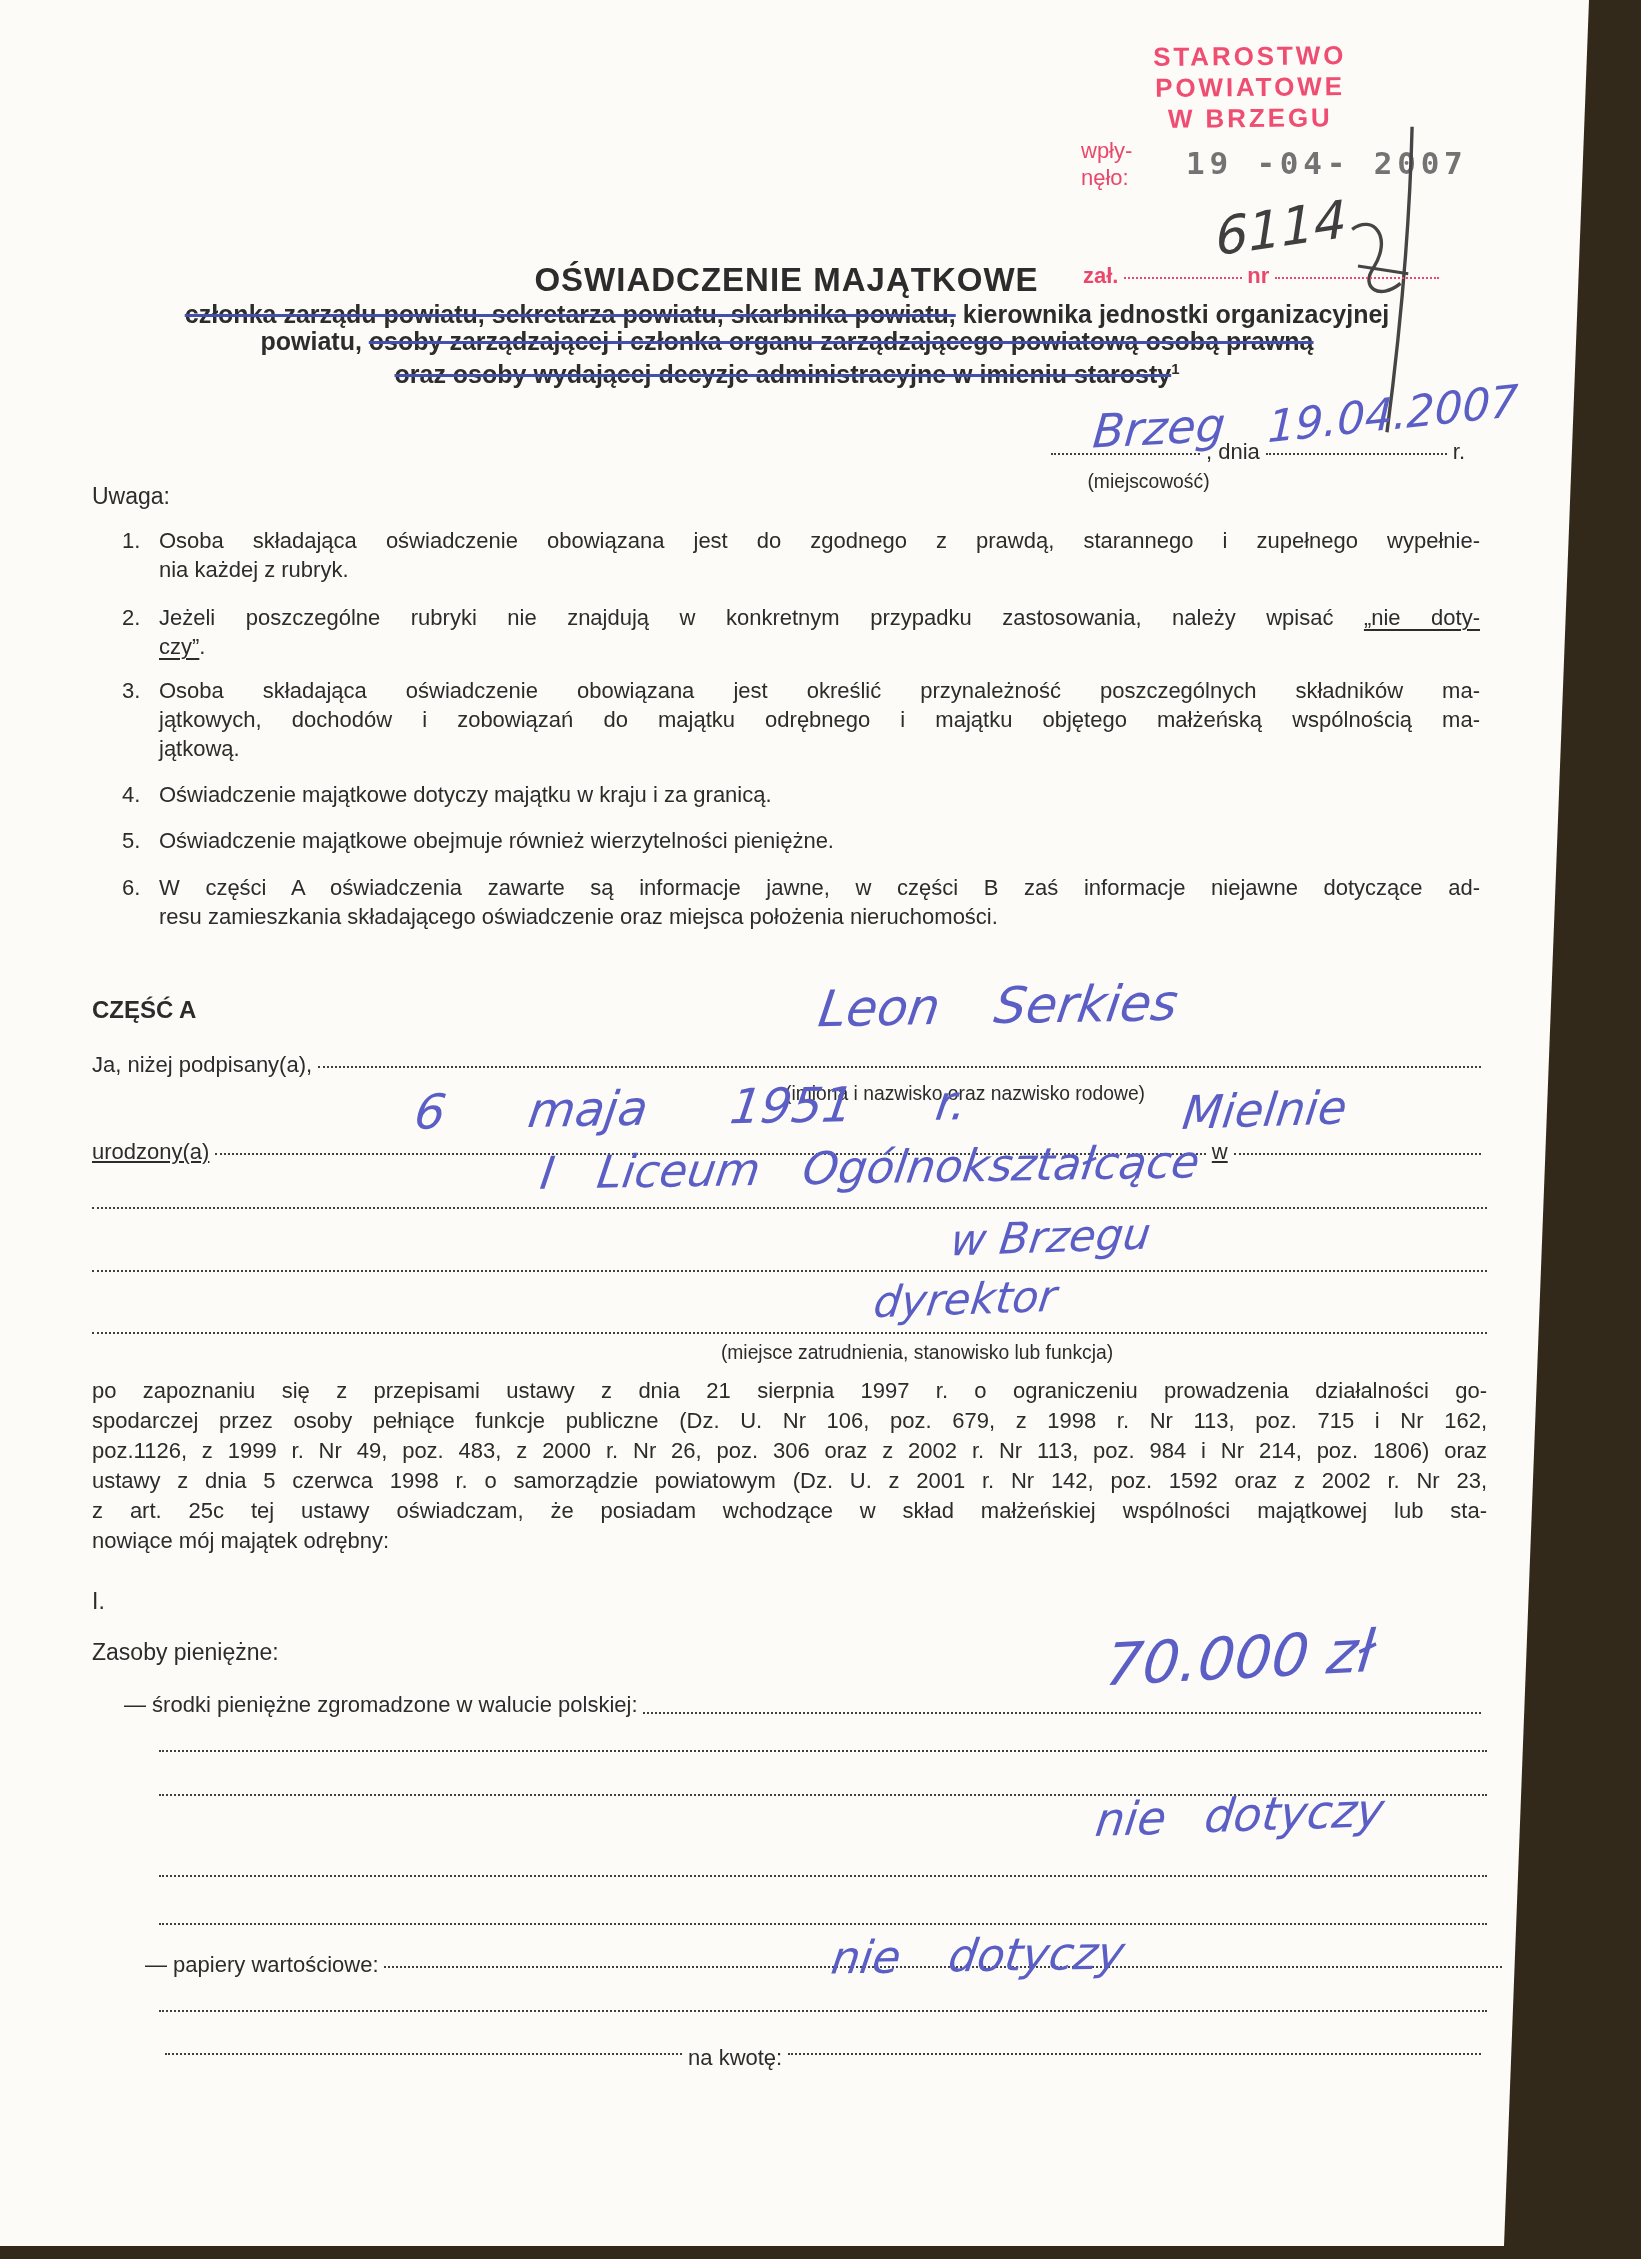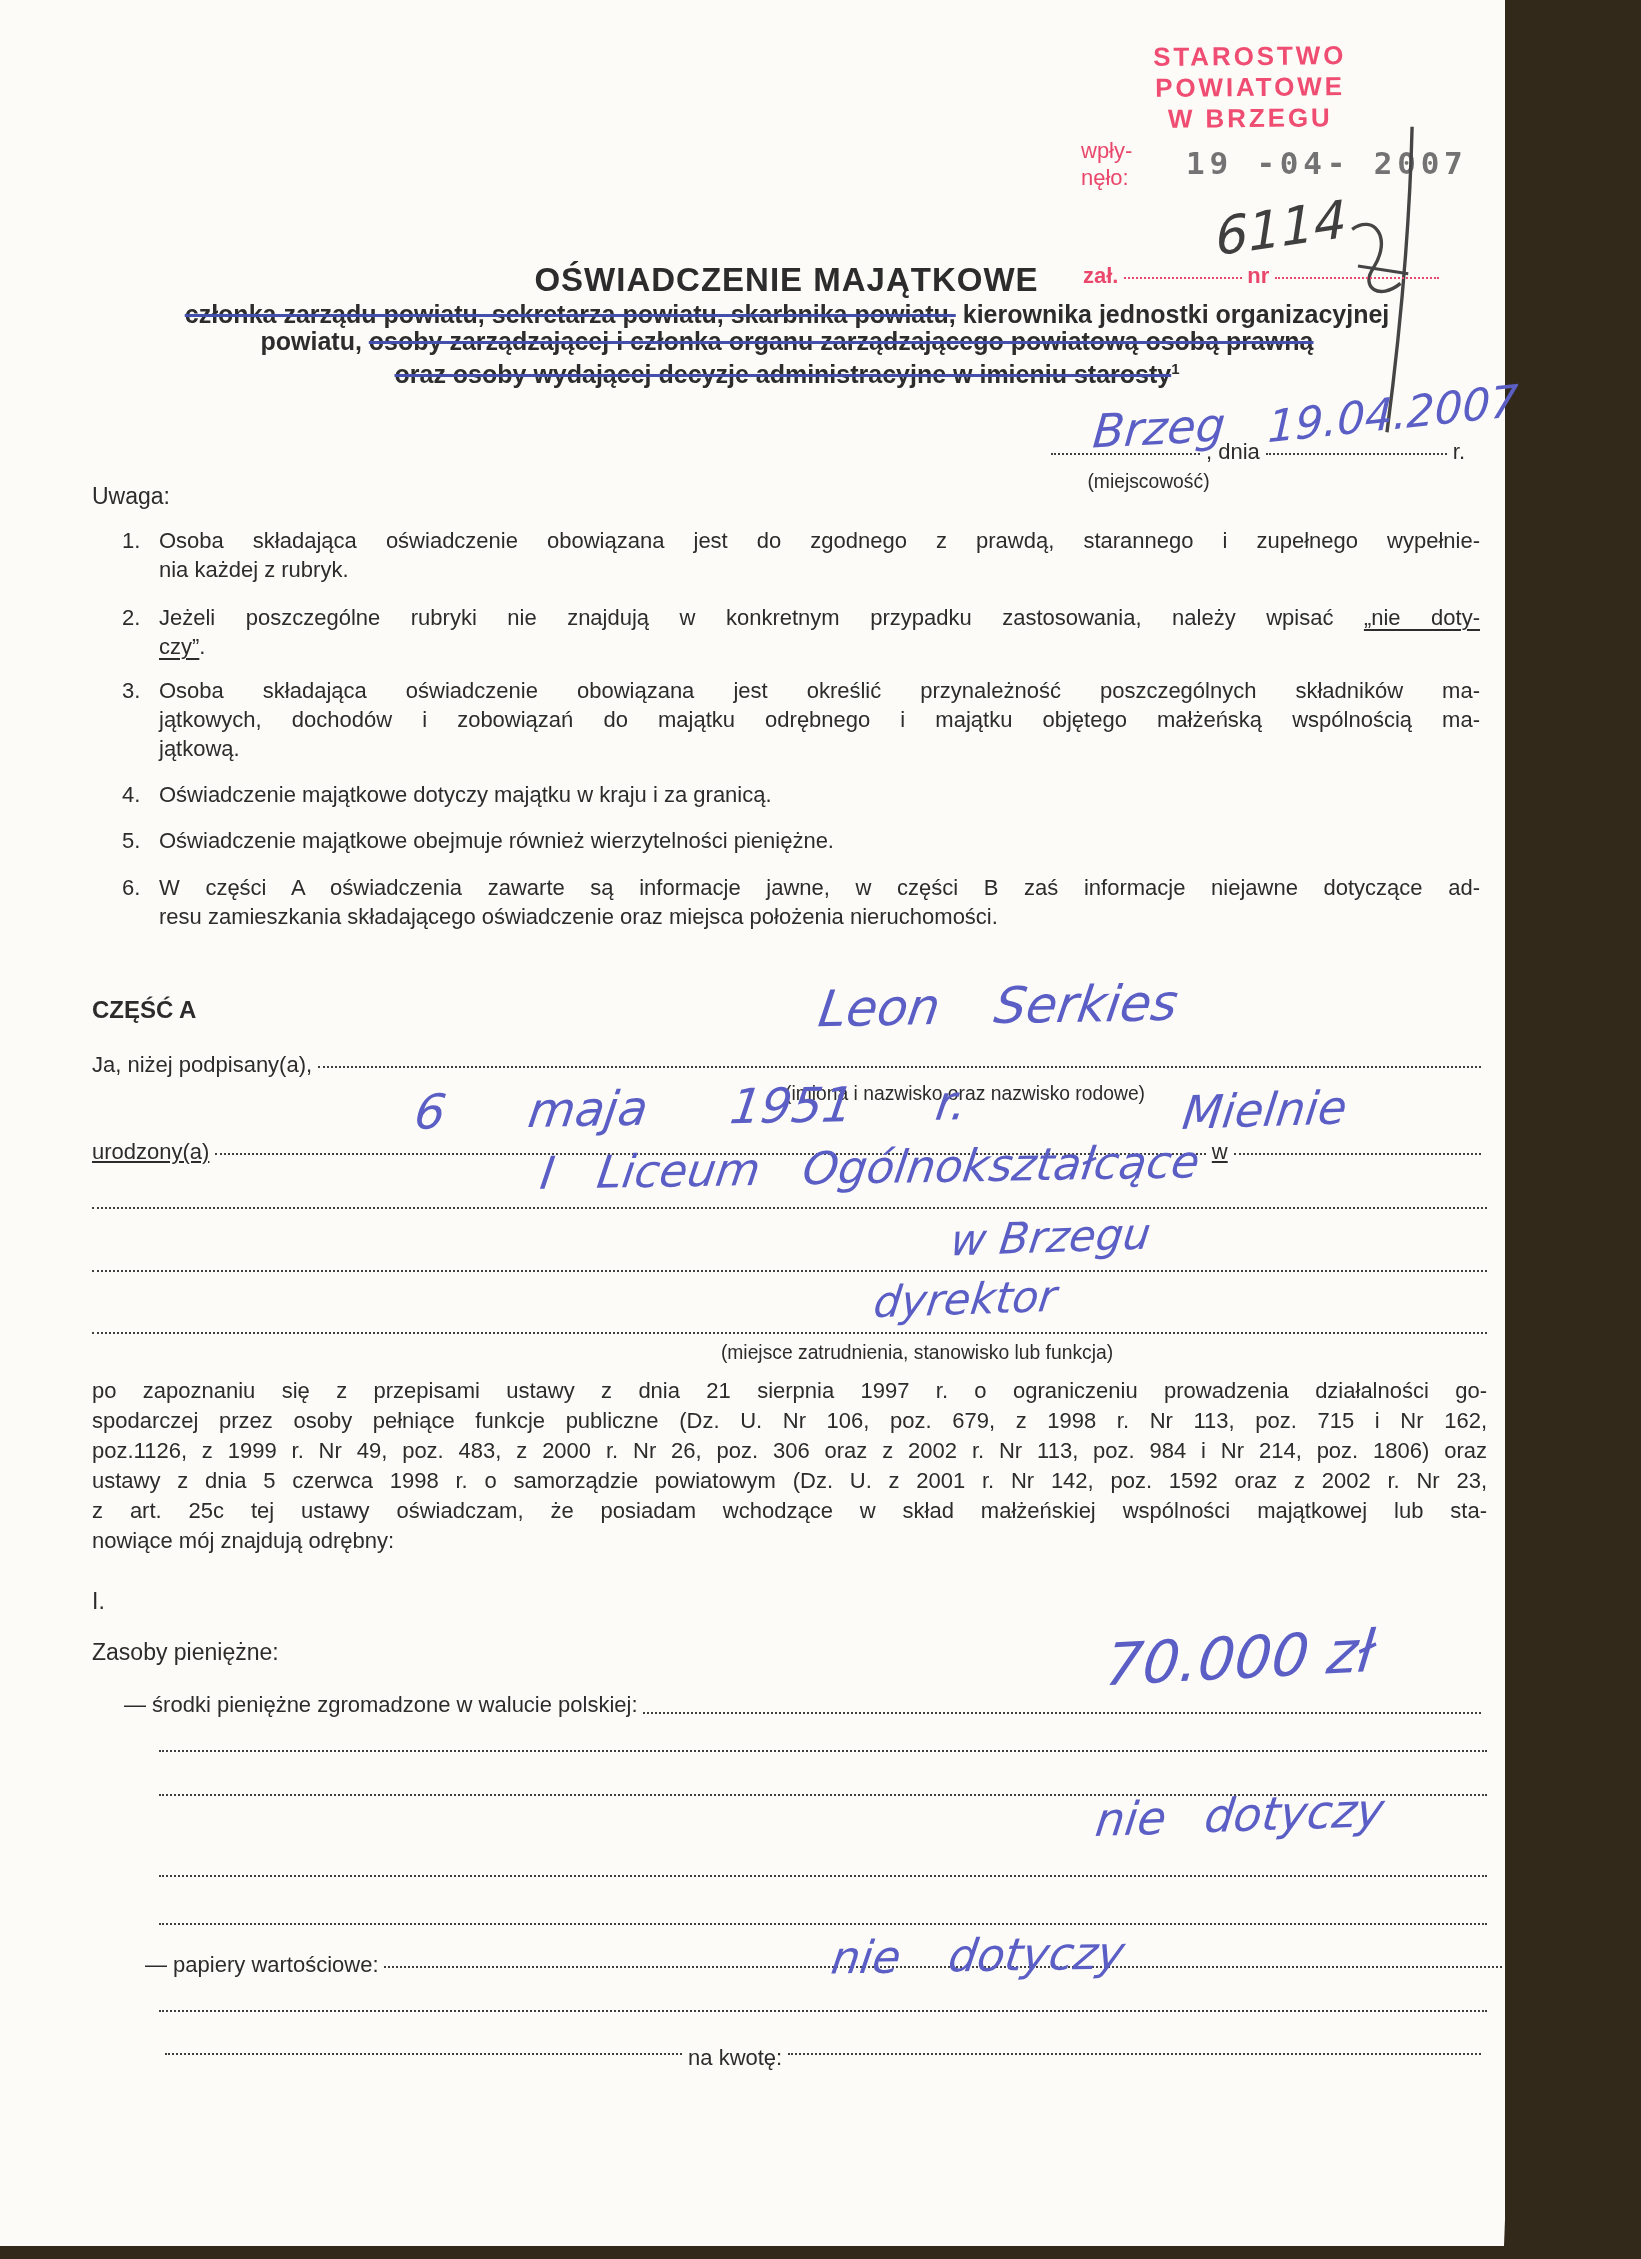--- a/index.html
+++ b/index.html
@@ -1,18 +1,18 @@
 <!DOCTYPE html>
 <html><head>
 <meta charset="utf-8">
 <style>
   html,body{margin:0;padding:0;background:#33291b;}
   .page{position:relative;width:1641px;height:2259px;background:#33291b;overflow:hidden;
         font-family:"Liberation Sans",sans-serif;color:#2c2c2c;}
-  .paper{position:absolute;left:0;top:0;width:1505px;height:2259px;background:#fcfbf7;
+  .paper{position:absolute;left:0;top:0;width:1641px;height:2259px;background:#fcfbf7;
          clip-path:polygon(0 0,1589px 0,1504px 2246px,0 2246px);}
   .abs{position:absolute;}
   .printed{font-family:"Liberation Sans",sans-serif;color:#2c2c2c;}
   .b{font-weight:bold;}
   .red{color:#e9486c;}
   .stamp{font-weight:bold;letter-spacing:2.9px;color:#ef4d72;}
   .datestamp{font-family:"DejaVu Sans Mono",monospace;font-weight:bold;letter-spacing:4.8px;color:#737373;}
   .hand{font-family:"DejaVu Sans",sans-serif;font-style:italic;color:#5a5ec5;white-space:nowrap;}
   .handblack{font-family:"DejaVu Sans",sans-serif;font-style:italic;color:#3f3f3f;white-space:nowrap;}
   .strike{text-decoration:line-through;text-decoration-color:#4450ae;text-decoration-thickness:2.9px;}
@@ -161,21 +161,21 @@
     <div class="abs hand" style="left:874px;top:1274px;font-size:43px;transform:rotate(-2deg) skewX(-9deg);">dyrektor</div>
 
     <div class="abs cap" style="left:531px;top:1342px;width:772px;text-align:center;">(miejsce zatrudnienia, stanowisko lub funkcja)</div>
 
     <div class="abs legal" style="left:92px;top:1376px;width:1395px;">
       <div class="jl">po zapoznaniu się z przepisami ustawy z dnia 21 sierpnia 1997 r. o ograniczeniu prowadzenia działalności go-</div>
       <div class="jl">spodarczej przez osoby pełniące funkcje publiczne (Dz. U. Nr 106, poz. 679, z 1998 r. Nr 113, poz. 715 i Nr 162,</div>
       <div class="jl">poz.1126, z 1999 r. Nr 49, poz. 483, z 2000 r. Nr 26, poz. 306 oraz z 2002 r. Nr 113, poz. 984 i Nr 214, poz. 1806) oraz</div>
       <div class="jl">ustawy z dnia 5 czerwca 1998 r. o samorządzie powiatowym (Dz. U. z 2001 r. Nr 142, poz. 1592 oraz z 2002 r. Nr 23,</div>
       <div class="jl">z art. 25c tej ustawy oświadczam, że posiadam wchodzące w skład małżeńskiej wspólności majątkowej lub sta-</div>
-      <div>nowiące mój znajdują odrębny:</div>
+      <div>nowiące mój majątek odrębny:</div>
     </div>
 
     <div class="abs printed" style="left:92px;top:1588px;font-size:23px;">I.</div>
     <div class="abs printed" style="left:92px;top:1639px;font-size:23px;">Zasoby pieniężne:</div>
 
     <div class="abs row printed" style="left:124px;top:1692px;width:1363px;font-size:22px;align-items:flex-end;">
       <span>— środki pieniężne zgromadzone w walucie polskiej:</span>
       <span class="dotfill"></span>
     </div>
     <div class="abs hand" style="left:1106px;top:1624px;font-size:58px;transform:rotate(-3deg) skewX(-9deg);">70.000 zł</div>

